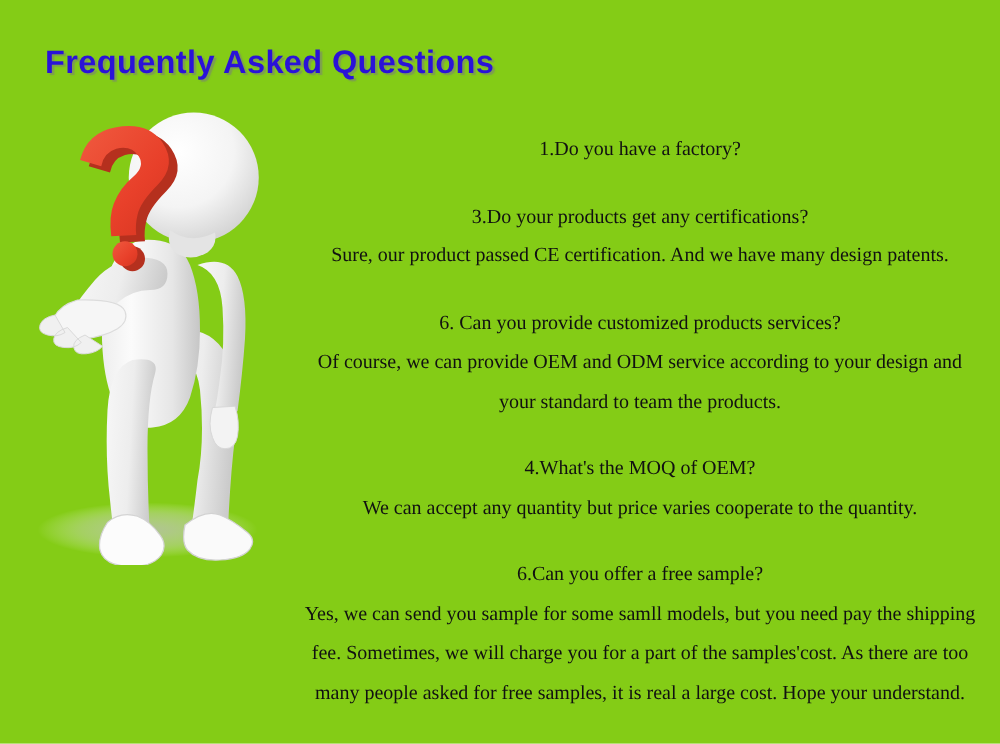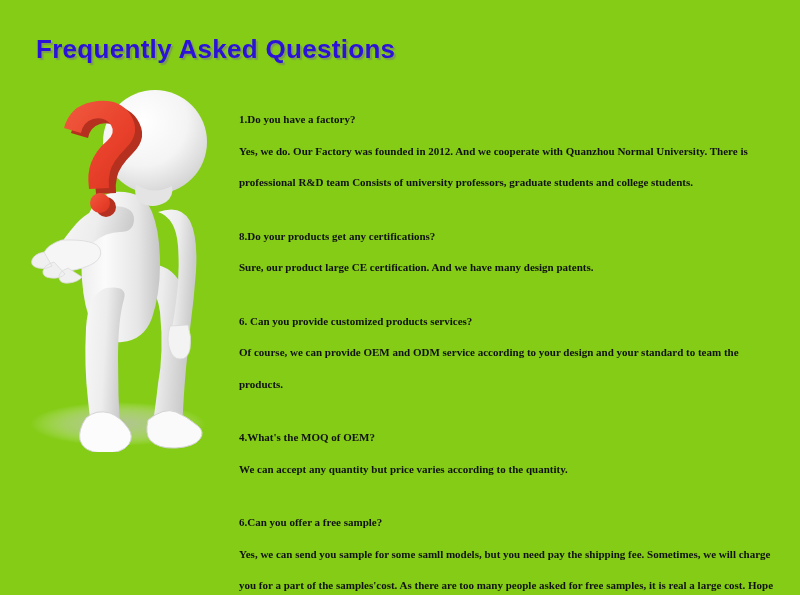--- a/index.html
+++ b/index.html
@@ -51,26 +51,26 @@
     left: 239px;
     top: 104px;
     width: 546px;
   }
   .faq-block {
     margin-bottom: 22px;
   }
   .faq-block:last-child { margin-bottom: 0; }
   .faq-q, .faq-a {
     font-family: "Liberation Serif", "DejaVu Serif", serif;
-    font-weight: bold;
-    font-size: 11px;
+    font-weight: normal;
+    font-size: 16px;
     line-height: 31.5px;
     color: #111111;
     margin: 0;
-    text-align: left;
+    text-align: center;
   }
 </style>
 </head>
 <body>
 
 <div id="page">
 
   <div id="faq-title">Frequently Asked Questions</div>
 
   <div id="figure-illustration">
@@ -137,36 +137,35 @@
 
       <path d="M46 56 q6 -22 28 -26 q26 -5 38 12 q12 18 -4 34 q-14 14 -16 24 q-2 8 -1 16 l-20 1 q-2 -16 2 -26 q5 -13 16 -22 q9 -8 4 -16 q-6 -9 -18 -6 q-10 3 -12 14 z" fill="url(#qFace)"></path>
       <circle cx="82" cy="131" r="10" fill="url(#qFace)"></circle>
     </svg>
   </div>
 
   <div id="faq-text">
 
     <div class="faq-block">
       <p class="faq-q">1.Do you have a factory?</p>
-      <p class="faq-a">Yes, we do. Our Factory was founded in 2012. And we cooperate with Quanzhou Normal University. There is professional R&amp;D team Consists of university professors,  graduate students and college students.</p>
     </div>
 
     <div class="faq-block">
-      <p class="faq-q">8.Do your products get any certifications?</p>
-      <p class="faq-a">Sure, our product large CE certification. And we have many design patents.</p>
+      <p class="faq-q">3.Do your products get any certifications?</p>
+      <p class="faq-a">Sure, our product passed CE certification. And we have many design patents.</p>
     </div>
 
     <div class="faq-block">
       <p class="faq-q">6. Can you provide customized products services?</p>
       <p class="faq-a">Of course, we can provide OEM and ODM service according to your design and your standard to team the products.</p>
     </div>
 
     <div class="faq-block">
       <p class="faq-q">4.What's the MOQ of OEM?</p>
-      <p class="faq-a">We can accept any quantity but price varies according to the quantity.</p>
+      <p class="faq-a">We can accept any quantity but price varies cooperate to the quantity.</p>
     </div>
 
     <div class="faq-block">
       <p class="faq-q">6.Can you offer a free sample?</p>
       <p class="faq-a">Yes, we can send you sample for some samll models, but you need pay the shipping fee. Sometimes, we will charge you for a part of the samples'cost. As there are too many people asked for free samples, it is real a large cost. Hope your understand.</p>
     </div>
 
   </div>
 
 </div>

